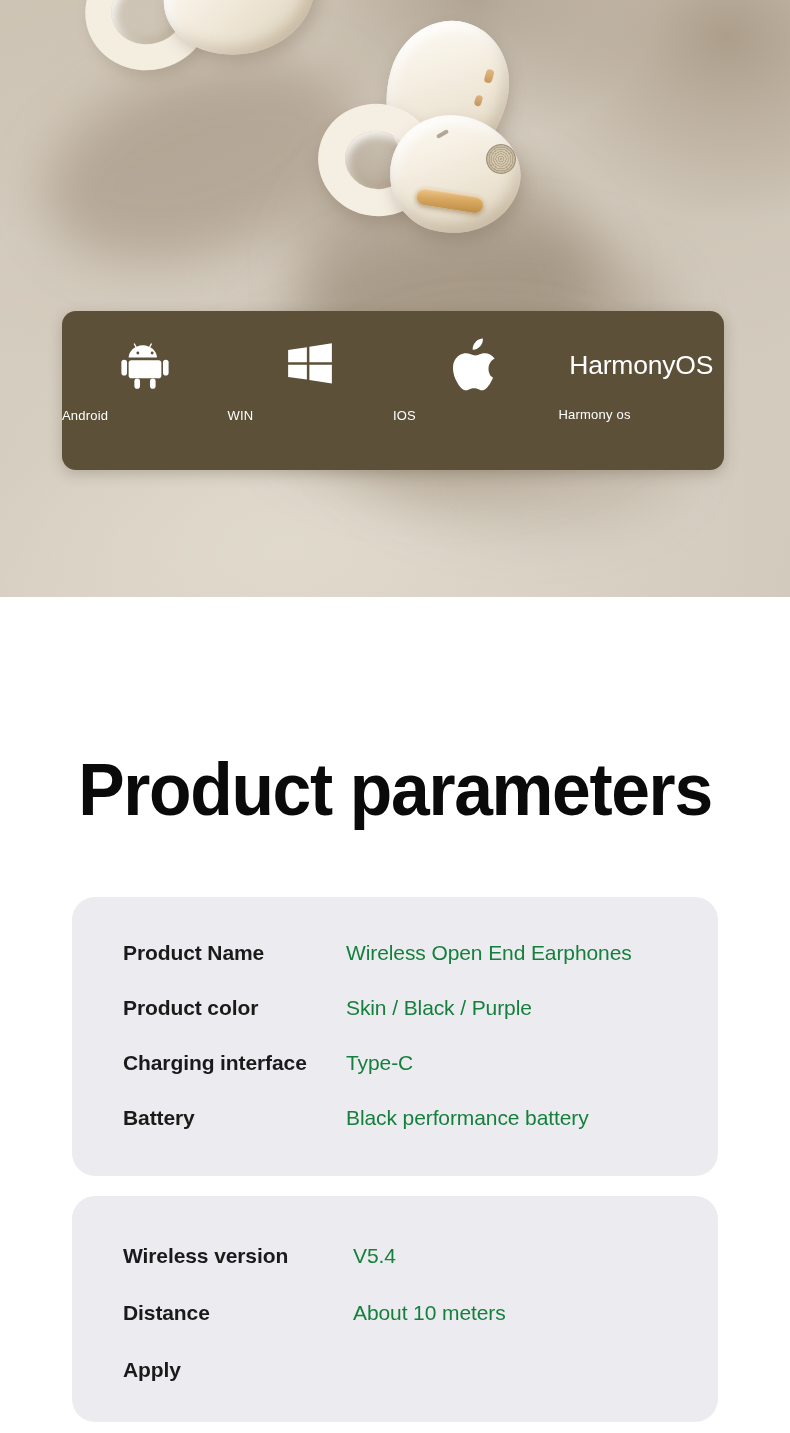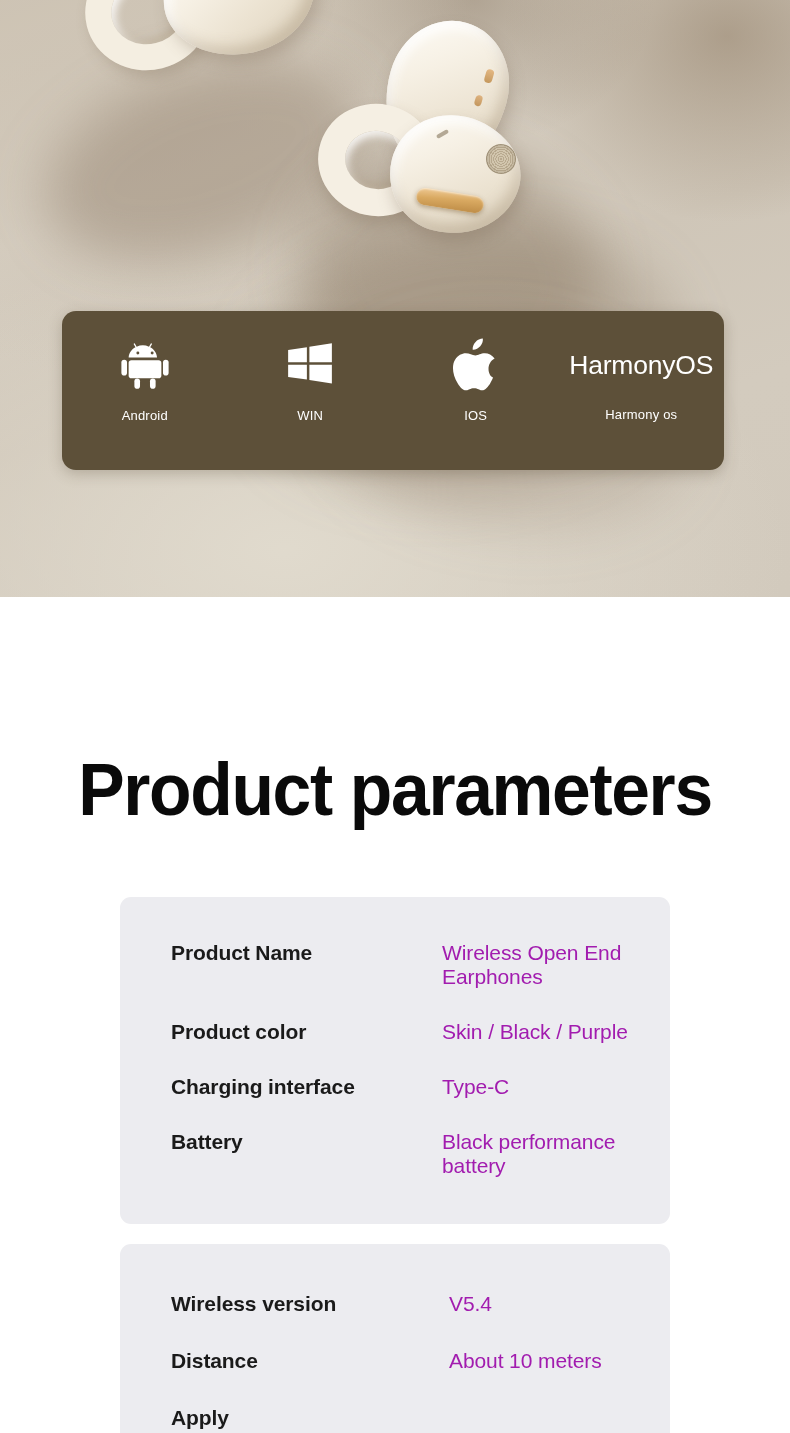--- a/index.html
+++ b/index.html
@@ -161,21 +161,20 @@
     display: flex;
     align-items: flex-start;
     height: 100%;
     padding-top: 27px;
   }
 
   .compat-item {
     flex: 1 1 0;
     display: flex;
     flex-direction: column;
-    align-items: center;
   }
 
   .compat-glyph {
     height: 54px;
     display: flex;
     align-items: center;
     justify-content: center;
   }
 
   .compat-label {
@@ -209,24 +208,24 @@
     text-align: center;
     font-size: 74px;
     line-height: 1;
     font-weight: 700;
     letter-spacing: -1.4px;
     color: #0a0a0a;
     transform: scaleX(0.94);
   }
 
   .spec-card {
-    width: 550px;
+    width: 646px;
     margin: 0 auto;
     background: #ececf0;
-    border-radius: 11px;
+    border-radius: 23px;
   }
   .spec-card.card-1 { margin-top: 70px; padding: 44px 0 46px 0; }
   .spec-card.card-2 { margin-top: 20px; padding: 48px 0 40px 0; }
 
   .spec-row {
     display: flex;
     align-items: baseline;
     padding: 0 0 0 51px;
   }
   .card-1 .spec-row { margin-bottom: 31px; }
@@ -240,23 +239,22 @@
     font-size: 21px;
     font-weight: 700;
     color: #1a1a1a;
     letter-spacing: -0.1px;
   }
   .card-2 .spec-label { flex-basis: 230px; width: 230px; }
 
   .spec-value {
     font-size: 21px;
     font-weight: 400;
-    color: #a21caf;
+    color: #15803d;
     letter-spacing: -0.1px;
-    margin-left: 48px;
   }
 </style>
 </head>
 <body>
 
 <div class="page">
 
   <div class="hero">
     <div class="hero-bg"></div>
 

